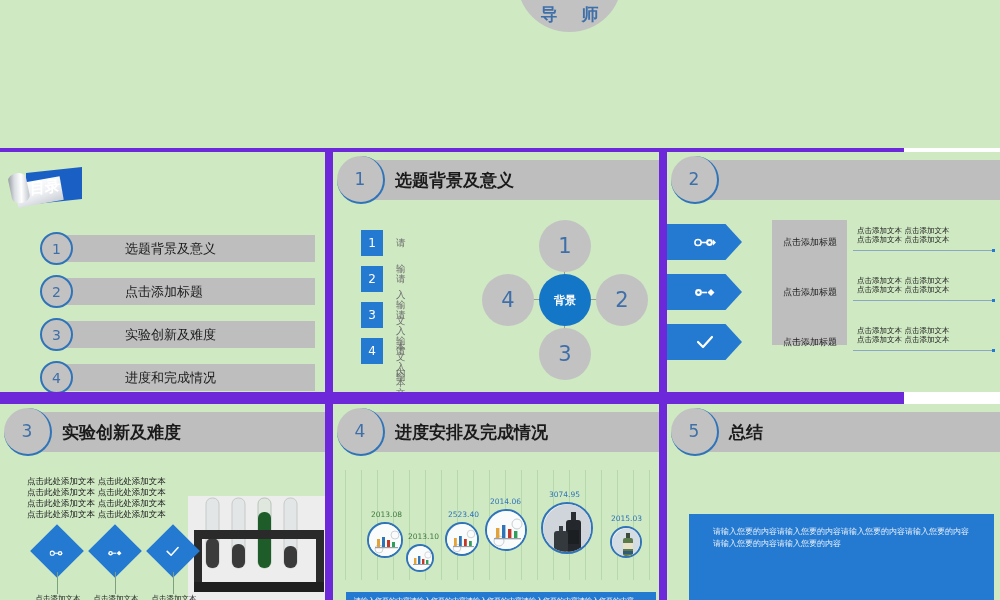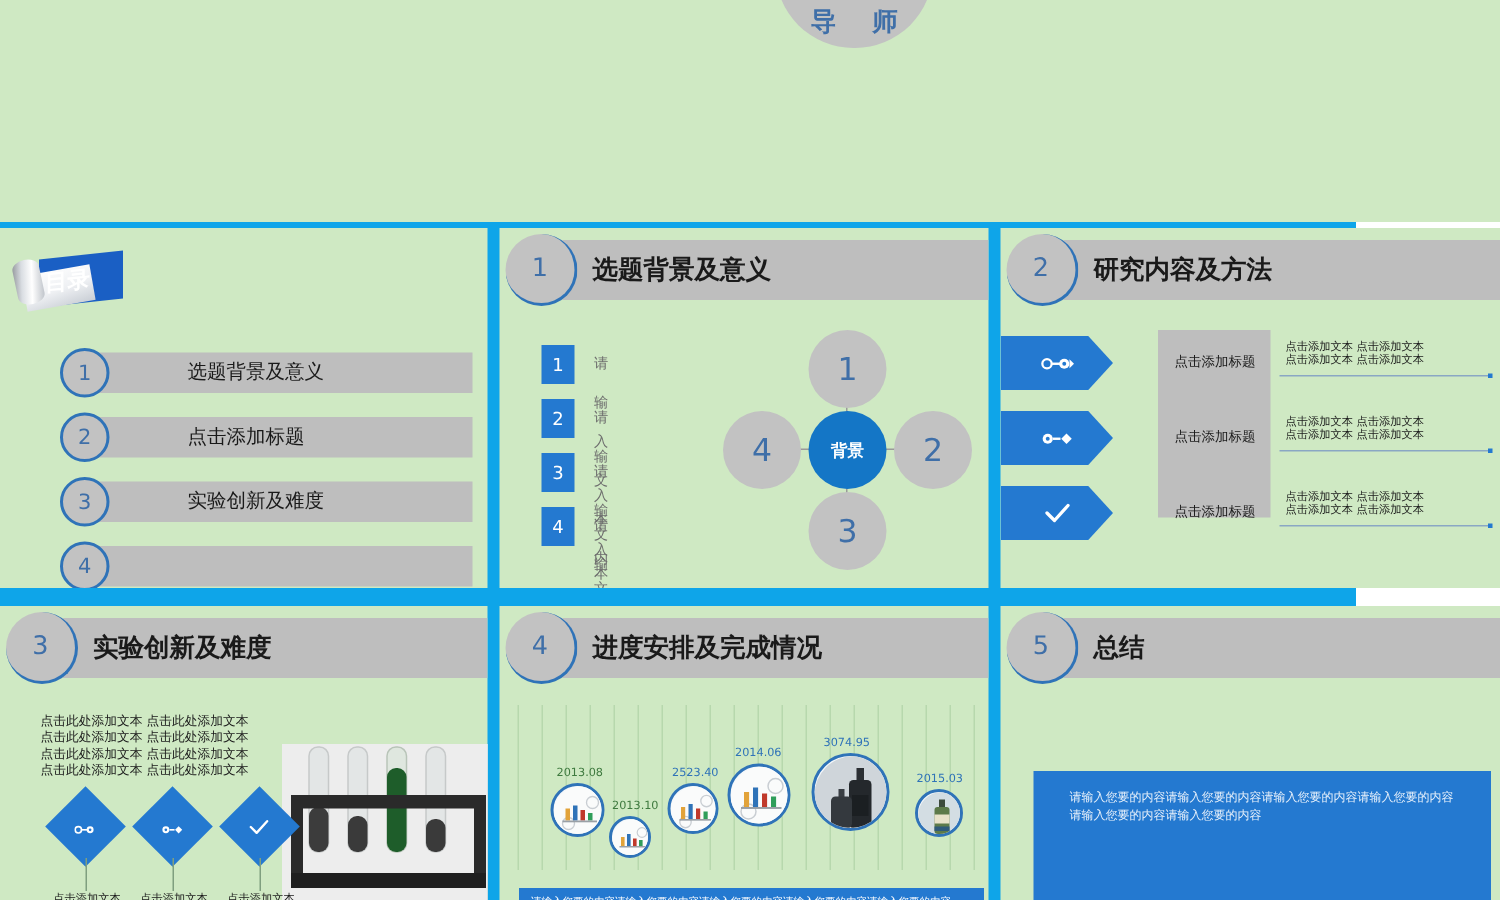--- a/index.html
+++ b/index.html
@@ -1,21 +1,21 @@
 <!DOCTYPE html>
 <html><head>
 <meta charset="utf-8">
 <style>
   html,body{margin:0;padding:0;}
   body{
     width:1000px;height:600px;overflow:hidden;
     background:#ffffff;
     font-family:"DejaVu Sans","Liberation Sans",sans-serif;
   }
-  .stage{position:relative;width:904px;height:600px;background:#0ea5e9;}
+  .stage{position:relative;width:904px;height:600px;background:#6d28d9;}
 
   
   .hero{position:absolute;left:0;top:0;width:1000px;height:148px;background:#cfe9c3;}
   .hero-badge{
     position:absolute;left:517px;top:-30px;width:105px;height:62px;
     background:#c2c2c2;border-radius:0 0 52px 52px;
     display:flex;align-items:flex-end;justify-content:center;
   }
   .hero-badge span{
     color:#3f6fa8;font-size:17px;font-weight:bold;letter-spacing:9px;
@@ -196,20 +196,21 @@
         <div class="toc-label">点击添加标题</div>
       </div>
       <div class="toc-row">
         <div class="toc-bar"></div>
         <div class="toc-num">3</div>
         <div class="toc-label">实验创新及难度</div>
       </div>
       <div class="toc-row">
         <div class="toc-bar"></div>
         <div class="toc-num">4</div>
+        <div class="toc-label">进度和完成情况</div>
       </div>
     </div>
   </div>
 
   <div class="panel p2">
     <div class="sec-head">
       <div class="sec-bar"></div>
       <div class="sec-title">选题背景及意义</div>
       <div class="sec-circle">1</div>
     </div>
@@ -251,21 +252,20 @@
       </div>
       <div class="hub-center">
         <span>背景</span>
       </div>
     </div>
   </div>
 
   <div class="panel p3">
     <div class="sec-head">
       <div class="sec-bar"></div>
-      <div class="sec-title">研究内容及方法</div>
       <div class="sec-circle">2</div>
     </div>
 
     <div class="ar-grayblock"></div>
 
     <div class="ar-row" style="top:72px;">
       <div class="ar-arrow">
         <svg width="22" height="11" viewBox="0 0 22 11">
           <circle cx="4" cy="5.5" r="3.1" fill="none" stroke="#fff" stroke-width="1.5"></circle>
           <rect x="7" y="4.7" width="6" height="1.6" fill="#fff"></rect>

